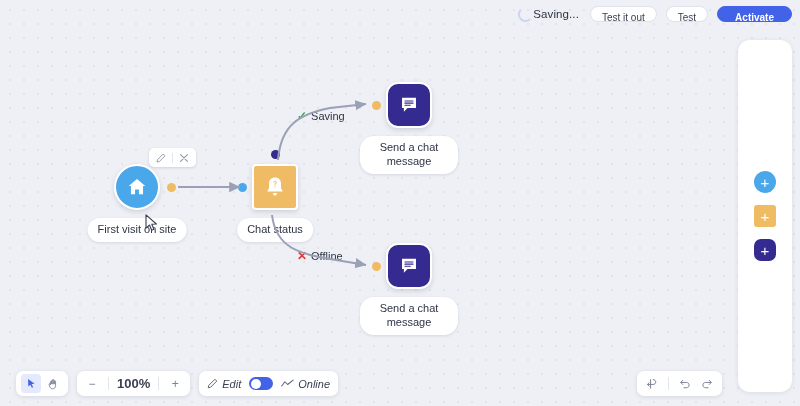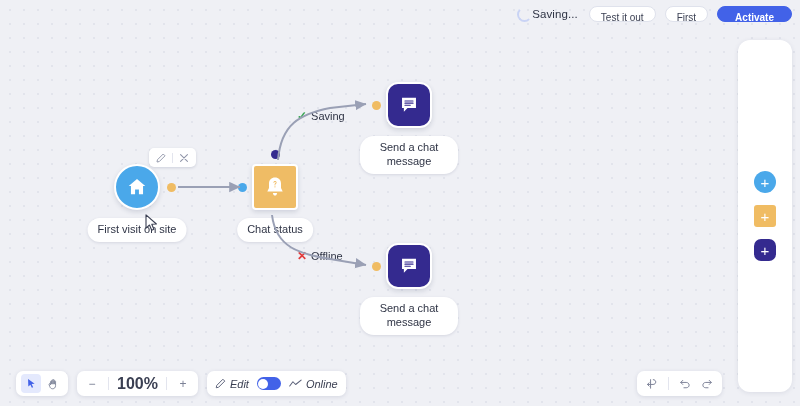--- a/index.html
+++ b/index.html
@@ -221,21 +221,21 @@
     width: 20px; height: 19px;
     display: flex; align-items: center; justify-content: center;
     border-radius: 4px;
     color: #7b8196;
     cursor: pointer;
     font-size: 12px;
   }
   .tool-btn.active { background: #e4e9fd; color: #4262e8; }
   .sep { width: 1px; height: 13px; background: #e3e5ee; margin: 0 4px; }
   .zoom-val {
-    font-size: 16px;
+    font-size: 13px;
     color: #3a3f52;
     padding: 0 2px;
     min-width: 30px;
     text-align: center;
     font-weight: bold;
   }
   .mode-item {
     display: flex; align-items: center; gap: 4px;
     font-size: 11px; color: #3a3f52;
     padding: 0 3px;
@@ -360,21 +360,21 @@
       <span>Offline</span>
     </div>
   </div>
 
   <div class="topbar">
     <div class="saving-wrap">
       <div class="spinner"></div>
       <span class="saving-text">Saving...</span>
     </div>
     <button class="btn">Test it out</button>
-    <button class="btn">First</button>
+    <button class="btn">Test</button>
     <button class="btn btn-primary">Activate</button>
   </div>
 
   <div class="side-panel">
     <div class="add-btn add-trigger">+</div>
     <div class="add-btn add-condition">+</div>
     <div class="add-btn add-action">+</div>
   </div>
 
   <div class="bottom-left">

